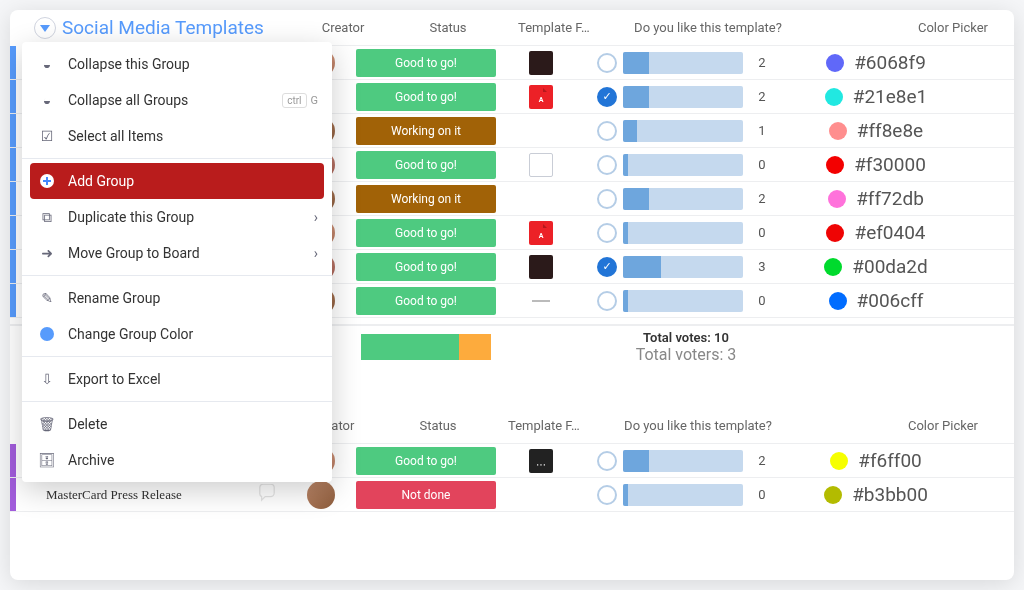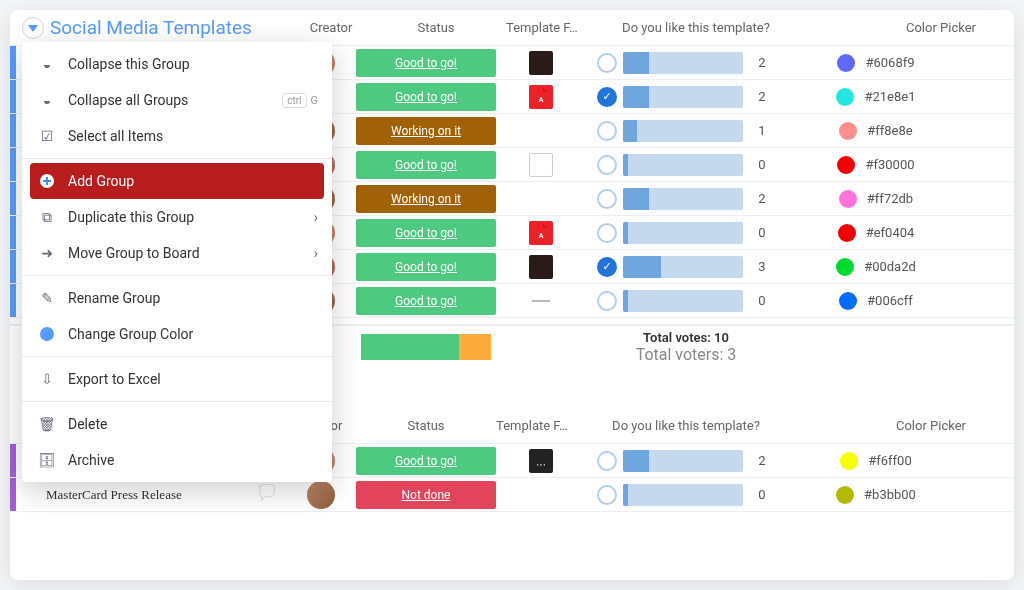--- a/index.html
+++ b/index.html
@@ -45,20 +45,21 @@
   .file-col    { width: 90px;  color:#666; }
   .vote-col    { width: 200px; text-align: center; color:#666; }
   .color-col   { width: 180px; text-align: right; color:#666; }
   .cols {
     display: flex;
     align-items: center;
   }
   .col-headers {
     height: 36px;
     font-size: 13px;
+    margin-left: 12px;
   }
   .row {
     display: flex;
     align-items: center;
     height: 34px;
     border-bottom: 1px solid #edeef0;
   }
   .row .name-col {
     display: flex; align-items: center;
     border-left: 6px solid #579bfc;
@@ -83,21 +84,20 @@
   .pencil {
     width: 24px; height: 24px;
     display: inline-flex; align-items:center; justify-content:center;
     color:#f5a623;
   }
   .status-pill {
     width: 146px; height: 28px; line-height: 28px;
     color: #fff; font-size: 12px; border-radius: 2px;
     text-align: center;
     margin: 0 auto;
-    text-decoration: underline;
   }
   .s-good { background: #4eca80; }
   .s-working { background: #a16207; }
   .s-notdone { background: #e2445c; }
   .file-thumb {
     width: 24px; height: 24px; margin: 0 auto;
     border-radius: 2px;
   }
   .ft-dark { background: #2b1a1a; }
   .ft-pdf  { background: #ec2127; position:relative; }
@@ -126,21 +126,21 @@
     background: #6ea6dd;
     border-radius: 2px 0 0 2px;
   }
   .vote-count {
     width: 26px; text-align: center; color:#555; font-size:13px;
   }
   .color-cell {
     display: flex; align-items: center; justify-content: center; gap: 10px;
   }
   .swatch { width: 18px; height: 18px; border-radius: 50%; }
-  .hex { color:#555; font-size: 13px; }
+  .hex { color:#555; font-size: 19px; }
   .summary-row {
     display: flex; height: 44px; align-items:center;
     border-top: 2px solid #edeef0;
     margin-top: 6px;
   }
   .status-summary {
     width: 130px; height: 26px; display:flex; margin:0 auto;
   }
   .status-summary .g { background:#4eca80; flex:6; }
   .status-summary .w { background:#fdab3d; flex:2; }

